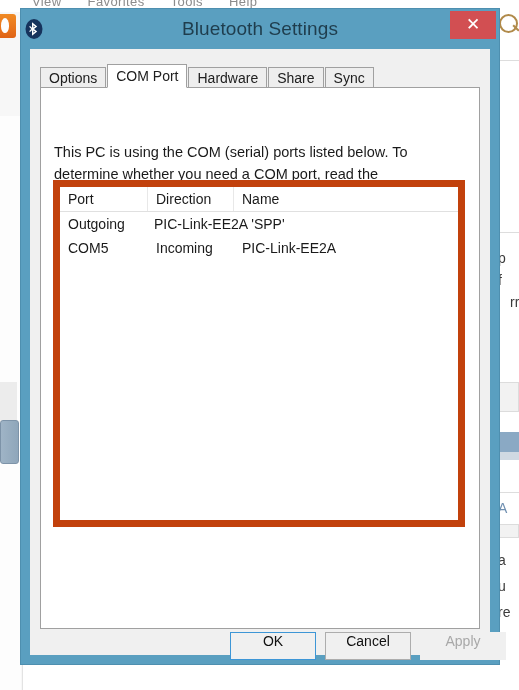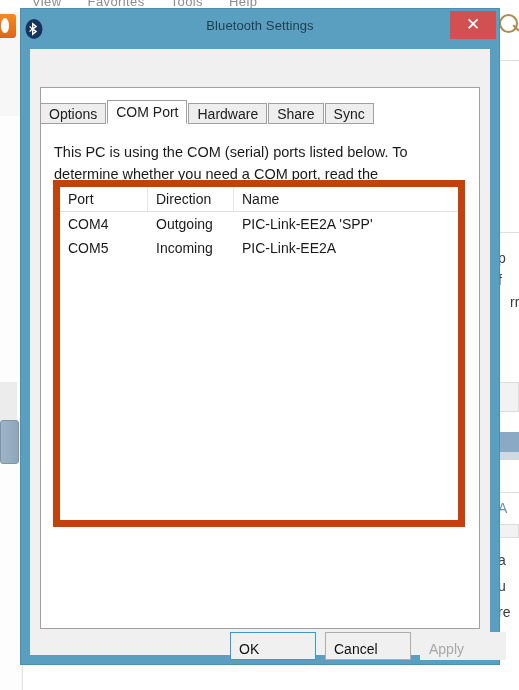--- a/index.html
+++ b/index.html
@@ -161,21 +161,21 @@
   .bt-icon {
     position: absolute;
     left: 3px; top: 9px;
     width: 20px; height: 22px;
   }
   .bt-icon svg { display: block; }
   .title-text {
     position: absolute;
     left: 0; right: 0; top: 9px;
     text-align: center;
-    font-size: 13px;
+    font-size: 19px;
     color: #1f3d4d;
     font-family: "Liberation Sans", sans-serif;
     letter-spacing: 0.1px;
   }
   .close-btn {
     position: absolute;
     right: 3px; top: 2px;
     width: 46px; height: 28px;
     background: #d24f52;
     border: none;
@@ -201,21 +201,20 @@
   }
 
   
   .tabstrip {
     position: absolute;
     left: 10px; top: 16px;
     height: 23px;
     display: flex;
     align-items: flex-end;
     z-index: 3;
-    margin-top: 36px;
   }
   .tab {
     height: 21px;
     line-height: 21px;
     padding: 0 8px;
     margin-right: 1px;
     font-size: 14px;
     color: #202020;
     background: #eeeeee;
     border: 1px solid #a0a0a0;
@@ -301,21 +300,22 @@
 
   
   .btn {
     font-size: 14px;
     font-family: "Liberation Sans", sans-serif;
     color: #101010;
     background: #f0f0f0;
     border: 1px solid #adadad;
     box-sizing: border-box;
     cursor: pointer;
-    padding: 8px;
+    text-align: center;
+    padding: 0;
   }
   .btn.disabled {
     color: #a8a8a8;
     background: #f0f0f0;
     border: 1px solid #f0f0f0;
     cursor: default;
   }
   .btn.default {
     border: 1px solid #3d96d6;
     background: #f0f0f0;
@@ -423,21 +423,20 @@
 
       <div class="desc">This PC is using the COM (serial) ports listed below. To determine whether you need a COM port, read the documentation that came with your Bluetooth device.</div>
 
       <div class="listview">
         <div class="lv-header">
           <div class="lv-th col-port">Port</div>
           <div class="lv-th col-dir">Direction</div>
           <div class="lv-th col-name">Name</div>
         </div>
         <div class="lv-row">
-          <div class="lv-td col-port">COM4</div>
           <div class="lv-td col-dir">Outgoing</div>
           <div class="lv-td col-name">PIC-Link-EE2A 'SPP'</div>
         </div>
         <div class="lv-row">
           <div class="lv-td col-port">COM5</div>
           <div class="lv-td col-dir">Incoming</div>
           <div class="lv-td col-name">PIC-Link-EE2A</div>
         </div>
       </div>
 

